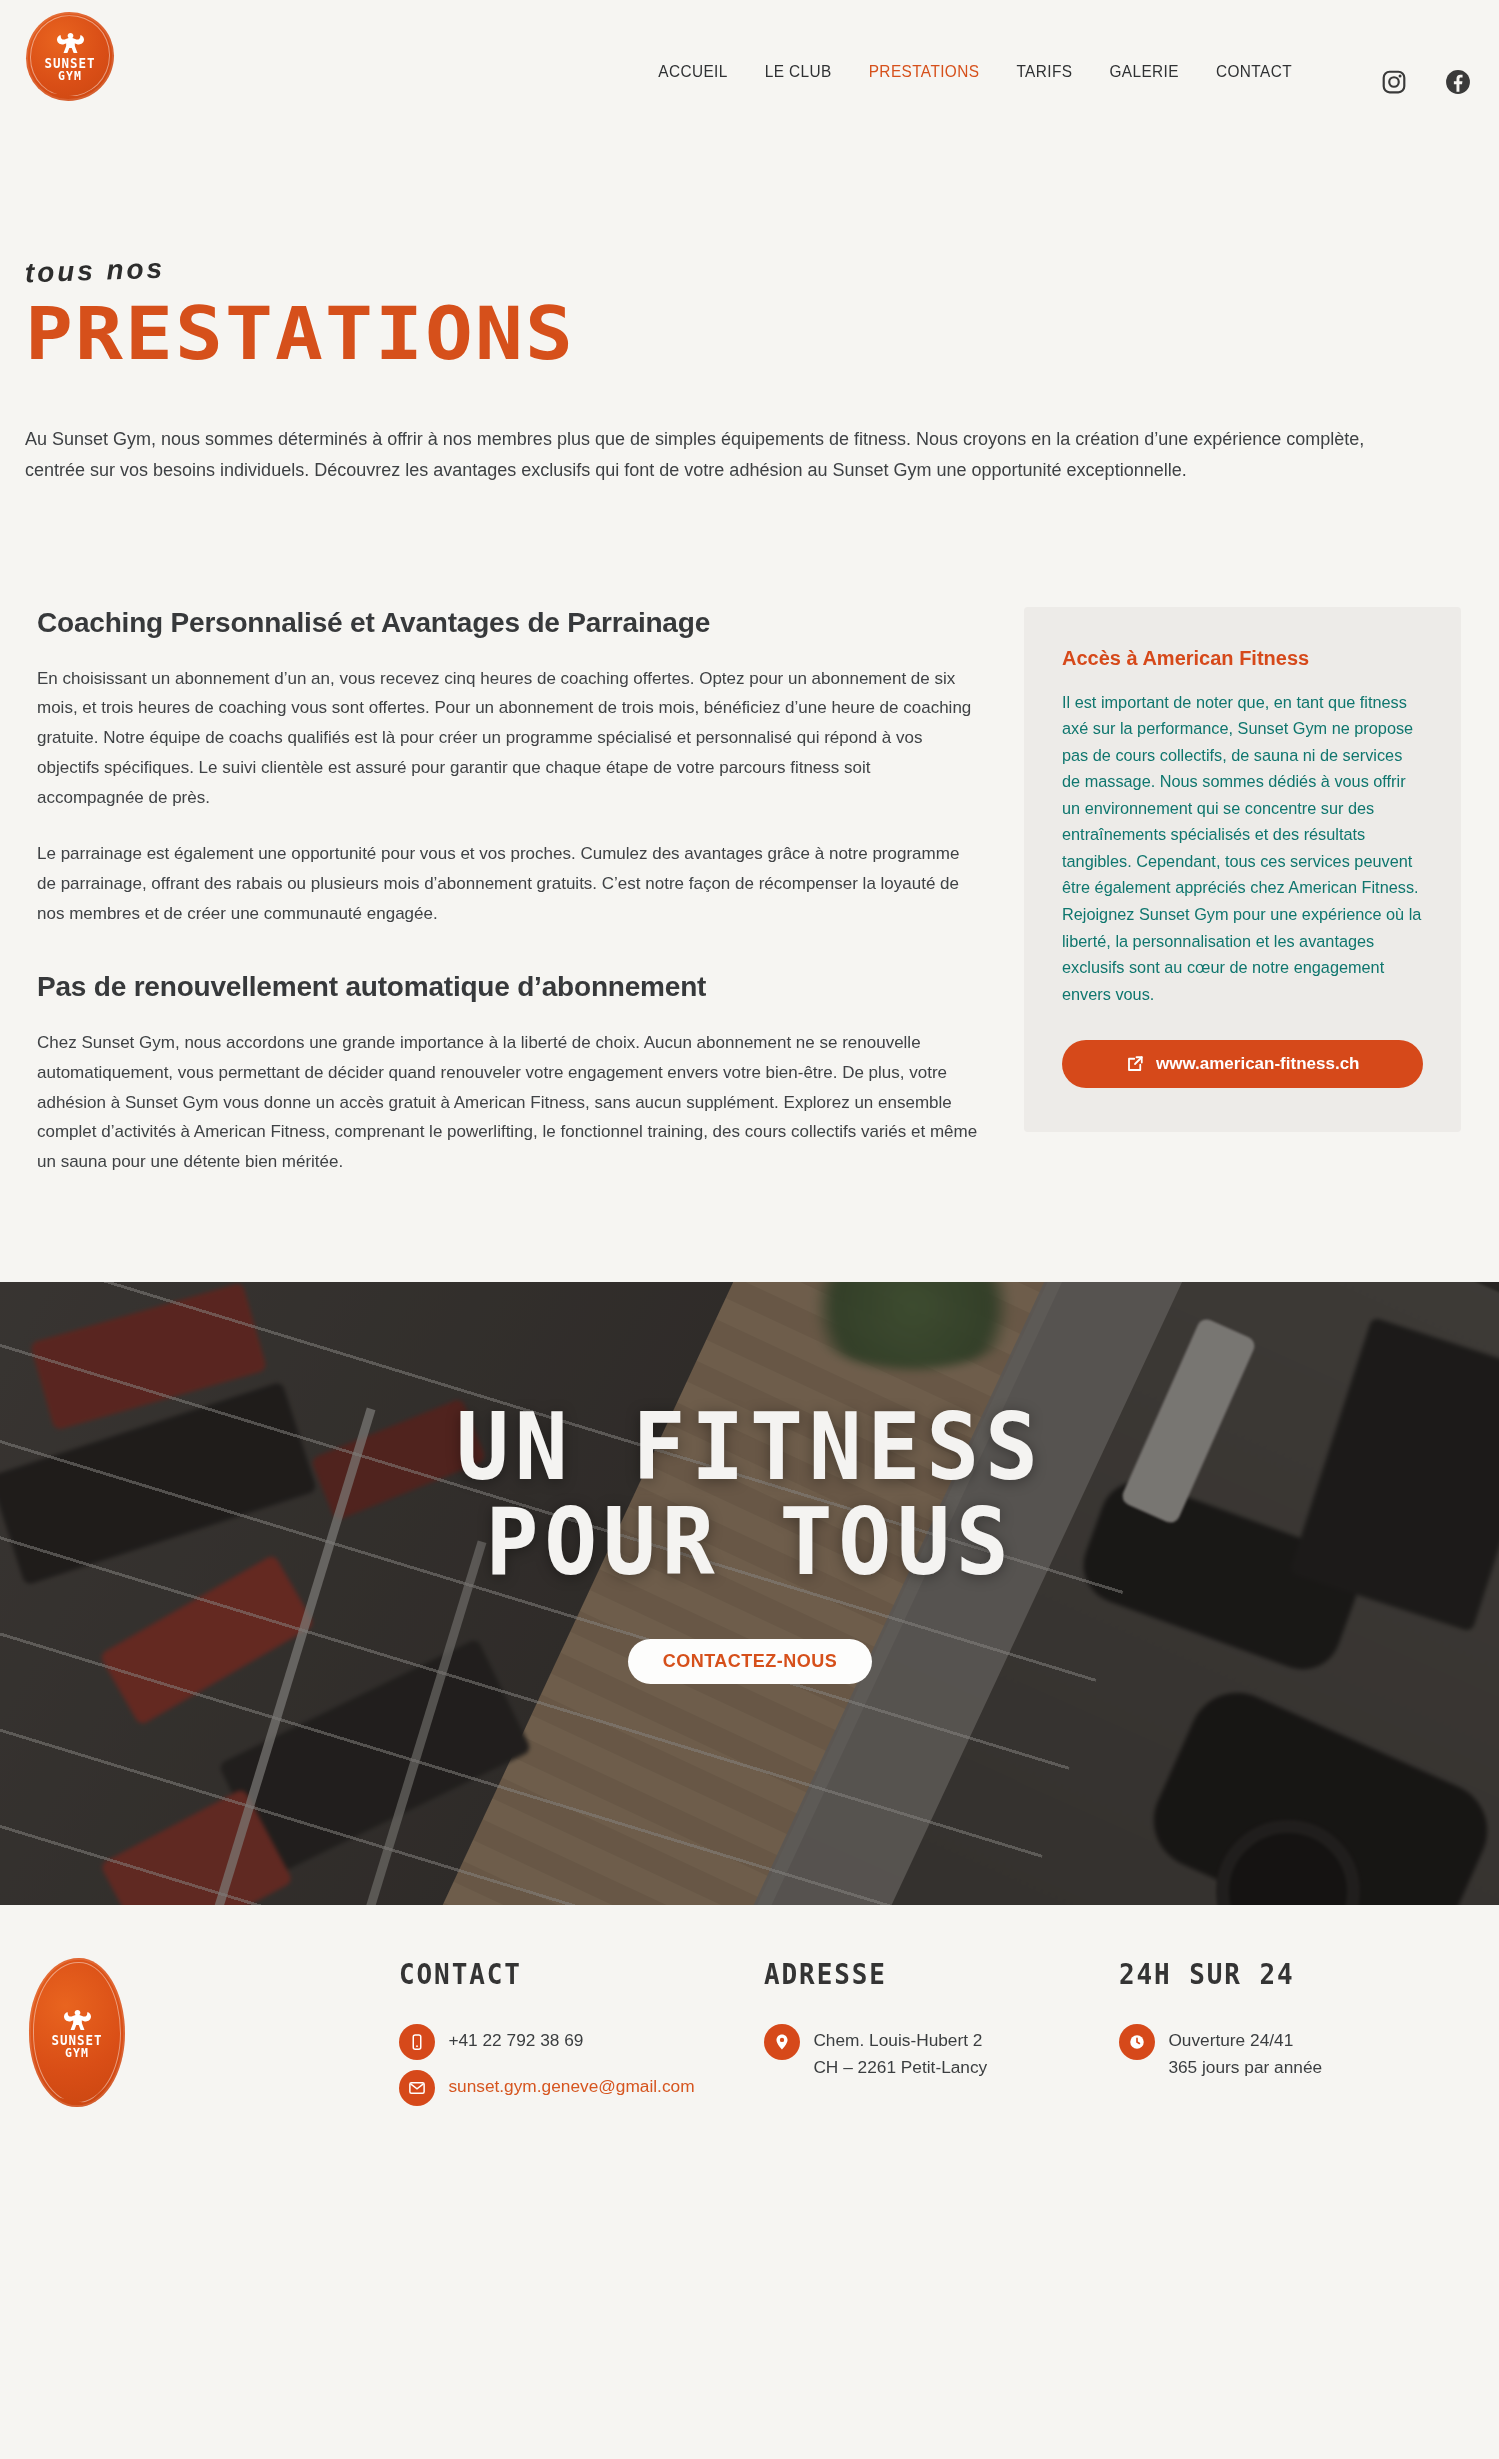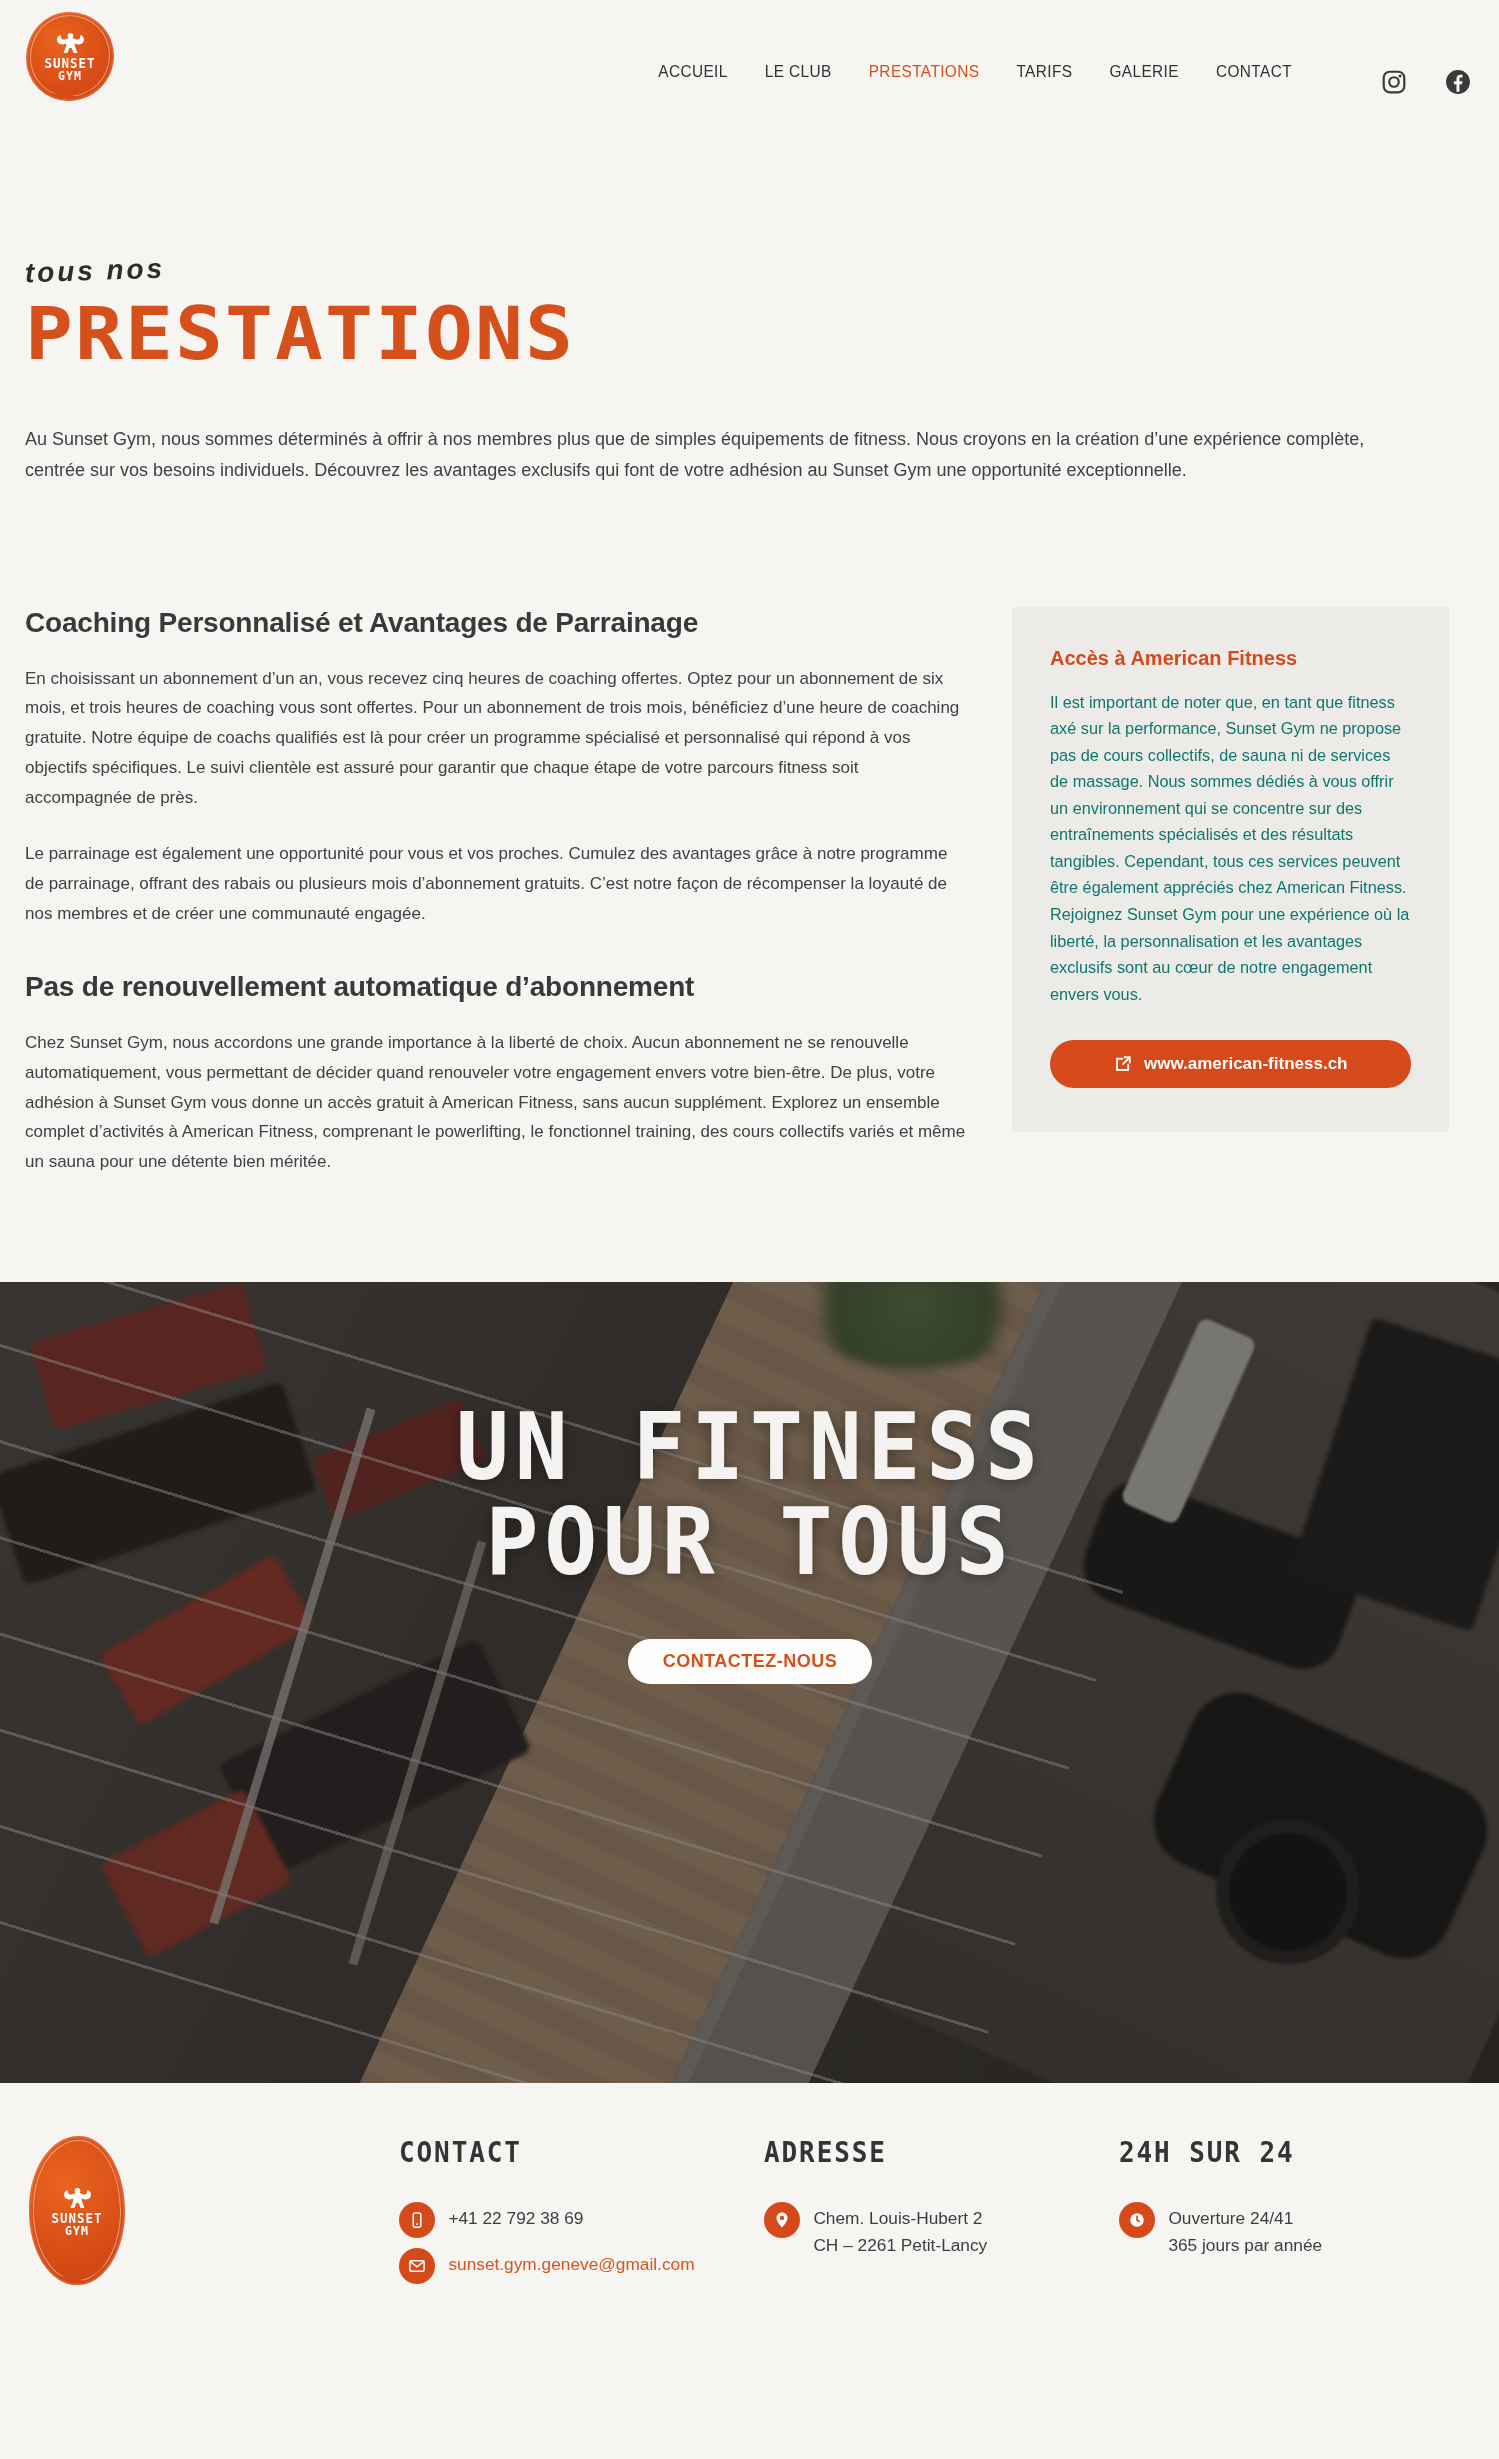--- a/index.html
+++ b/index.html
@@ -55,21 +55,21 @@
     font-family:"DejaVu Sans Mono", monospace; font-weight:bold;
     font-size:71px; line-height:1.0; color:#d6501b; letter-spacing:1.9px;
     transform:scale(1.12,1.04); transform-origin:left top; white-space:nowrap;
   }
   
   .intro {
     margin:56px 25px 0 25px; max-width:1374px;
     font-size:18px; line-height:1.72; color:#3e4144;
   }
   
-  .content { display:flex; gap:46px; padding:0 27px 0 25px; margin-top:121px; }
+  .content { display:flex; gap:46px; padding:0 27px 0 25px; margin-top:121px;justify-content:center; }
   .content-left { width:941px; }
   .h2 {
     font-size:28px; font-weight:bold; color:#37393b; letter-spacing:-0.2px;
     margin-bottom:25px;
   }
   .h2 + .body-p { margin-top:0; }
   .body-p { font-size:17px; line-height:1.76; color:#3f4245; margin-bottom:26px; }
   .h2.second { margin-top:42px; }
   .aside-card {
     width:437px; background:#edebe8; border-radius:3.8px;
@@ -77,21 +77,21 @@
   }
   .aside-title { font-size:20px; font-weight:bold; color:#d6491a; margin-bottom:19px; }
   .aside-body { font-size:16.3px; line-height:1.63; color:#0f766e; margin-bottom:33px; }
   .aside-btn {
     width:100%; height:48px; border:none; border-radius:29px; background:#d6491a;
     color:#fff; font-family:"Liberation Sans", sans-serif; font-size:17px; font-weight:bold;
     display:flex; align-items:center; justify-content:center; gap:12.5px; cursor:pointer;
   }
   .aside-btn svg { width:18px; height:18px; }
   
-  .banner { position:relative; height:801px; margin-top:79px; overflow:hidden; background:#4d7c0f; }
+  .banner { position:relative; height:623px; margin-top:79px; overflow:hidden; background:#4d7c0f; }
   .bn-layer { position:absolute; }
   .bn-base { inset:0; background:linear-gradient(118deg,#504b47 0%,#3c3835 48%,#2c2927 100%); }
   .bn-carpet { right:-115px; top:-58px; width:730px; height:903px; transform:rotate(24deg);
     background:linear-gradient(180deg,#5a5651,#46423e); filter:blur(1px); }
   .bn-wood { left:567px; top:-211px; width:298px; height:1201px; transform:rotate(25deg);
     background:repeating-linear-gradient(0deg,#b59878 0 23px,#aa8d6e 23px 46px);
     border-right:13.4px solid #d3d0ca; filter:blur(0.5px); }
   .bn-gray { left:869px; top:-211px; width:125px; height:1201px; transform:rotate(25deg);
     background:#8f8b86; opacity:.9; }
   .bn-shape { filter:blur(1.9px); border-radius:7.7px; }

